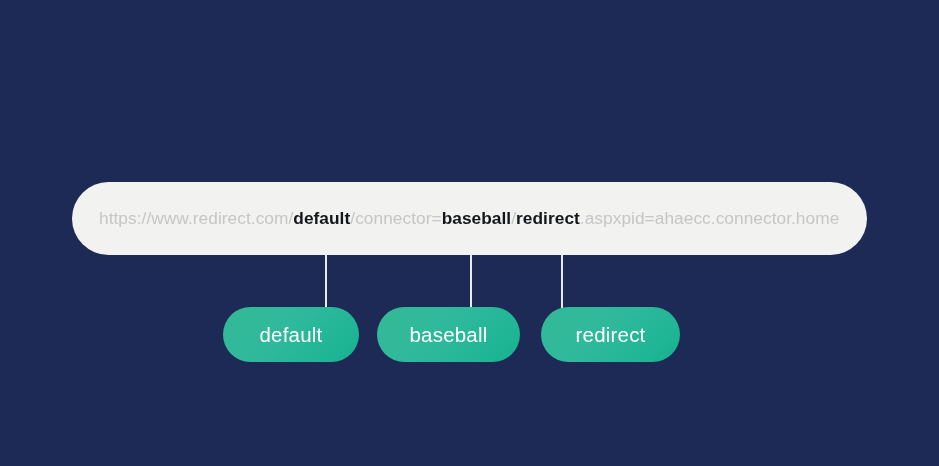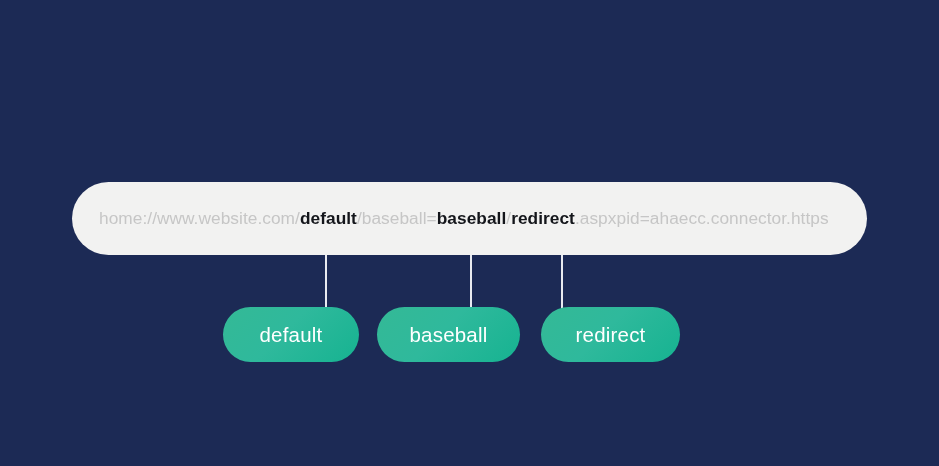--- a/index.html
+++ b/index.html
@@ -101,21 +101,21 @@
   #pill-1 { left: 377px; width: 143px; }
   #pill-2 { left: 541px; width: 139px; }
 </style>
 </head>
 <body>
 
 <div id="stage">
 
 
   <div id="url-bar">
-    <div id="url-text"><span class="dim">home://www.website.com/</span><span class="hi">default</span><span class="dim">/baseball=</span><span class="hi">baseball</span><span class="dim">/</span><span class="hi">redirect</span><span class="dim">.aspxpid=ahaecc.connector.https</span></div>
+    <div id="url-text"><span class="dim">https://www.redirect.com/</span><span class="hi">default</span><span class="dim">/connector=</span><span class="hi">baseball</span><span class="dim">/</span><span class="hi">redirect</span><span class="dim">.aspxpid=ahaecc.connector.home</span></div>
   </div>
 
   <div class="connector" id="connector-0"></div>
   <div class="connector" id="connector-1"></div>
   <div class="connector" id="connector-2"></div>
 
   <div class="pill" id="pill-0">default</div>
   <div class="pill" id="pill-1">baseball</div>
   <div class="pill" id="pill-2">redirect</div>
 

